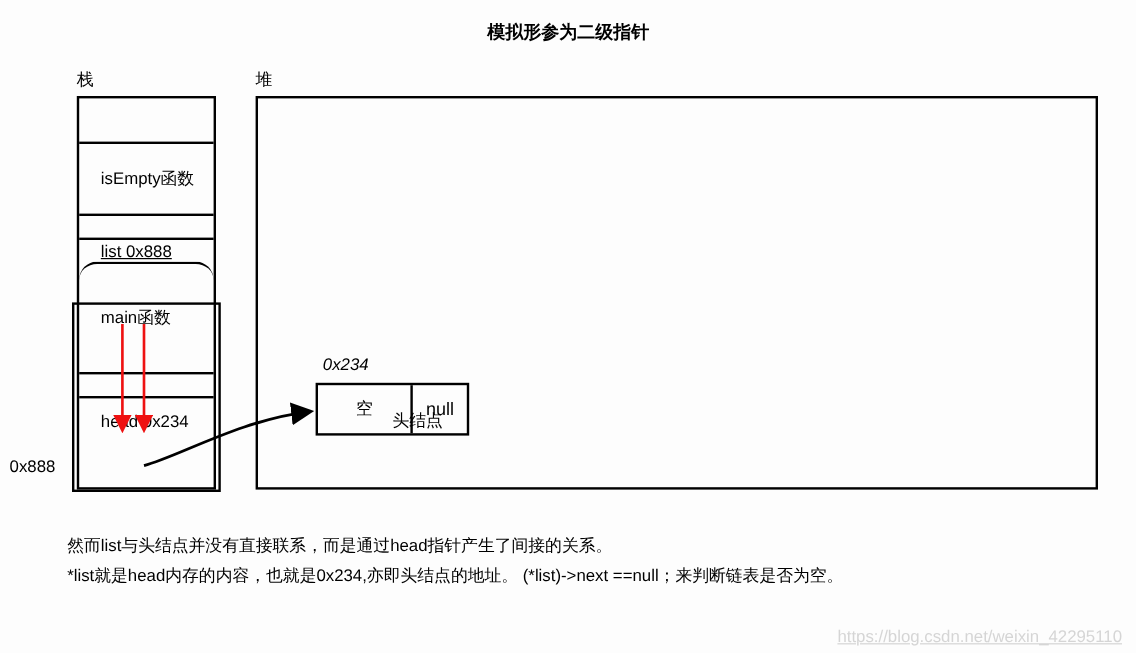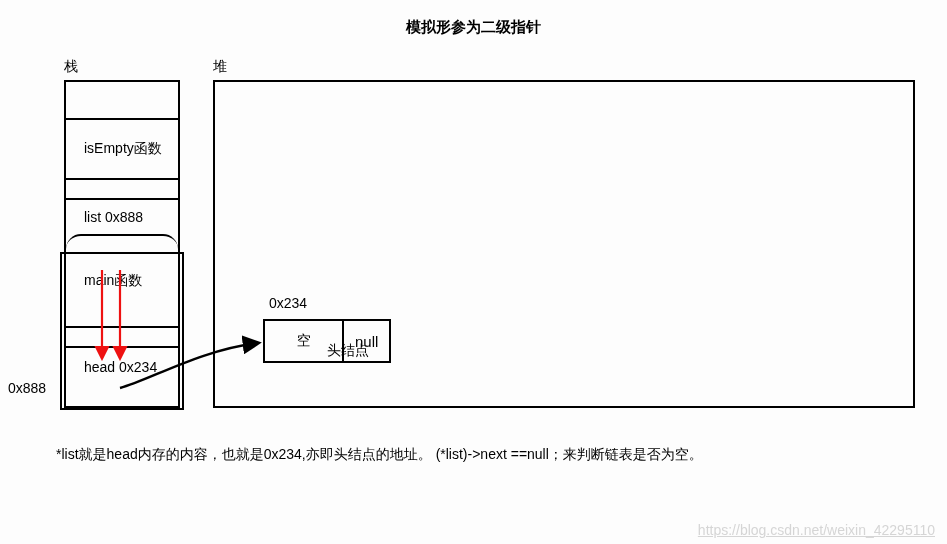--- a/index.html
+++ b/index.html
@@ -38,21 +38,21 @@
       border-top: 2px solid #000;
       display: flex;
       align-items: center;
       padding-left: 18px;
       font-size: 14px;
     }
     .stack-row.first { border-top: none; }
     .row-spacer { height: 36px; }
     .row-isempty { height: 60px; }
     .row-thin { height: 20px; }
-    .row-list { height: 36px; }
+    .row-list { height: 20px; text-decoration: underline; }
     .row-main { height: 92px; border-radius: 15px; }
     .row-thin2 { height: 20px; }
     .row-head { height: 40px; }
     .main-frame-border {
       position: absolute;
       left: 60px;
       top: 252px;
       width: 124px;
       height: 158px;
       border: 2.5px solid #000;
@@ -94,20 +94,21 @@
       position: absolute;
       left: 8px;
       top: 380px;
       font-size: 14px;
     }
     .node-addr-label {
       position: absolute;
       left: 269px;
       top: 295px;
       font-size: 14px;
+      font-style: italic;
     }
     .node-name-label {
       position: absolute;
       left: 327px;
       top: 295px;
       font-size: 14px;
       margin-top: 47px;
     }
     .explain {
       position: absolute;
@@ -175,16 +176,17 @@
     <marker id="arrow-black" viewBox="0 0 10 10" refX="8" refY="5" markerWidth="8" markerHeight="8" orient="auto-start-reverse">
       <path d="M 0 0 L 10 5 L 0 10 z" fill="#000"></path>
     </marker>
   </defs>
   <line x1="102" y1="270" x2="102" y2="358" stroke="#e11" stroke-width="2.2" marker-end="url(#arrow-red)"></line>
   <line x1="120" y1="270" x2="120" y2="358" stroke="#e11" stroke-width="2.2" marker-end="url(#arrow-red)"></line>
   <path d="M 120 388 C 150 380, 200 350, 258 343" stroke="#000" stroke-width="2.4" fill="none" marker-end="url(#arrow-black)"></path>
 </svg>
 
 <div class="explain">
+  <div>然而list与头结点并没有直接联系，而是通过head指针产生了间接的关系。</div>
   <div>*list就是head内存的内容，也就是0x234,亦即头结点的地址。   (*list)-&gt;next ==null；来判断链表是否为空。</div>
 </div>
 
 <div class="watermark">https://blog.csdn.net/weixin_42295110</div>
 
 </body></html>

